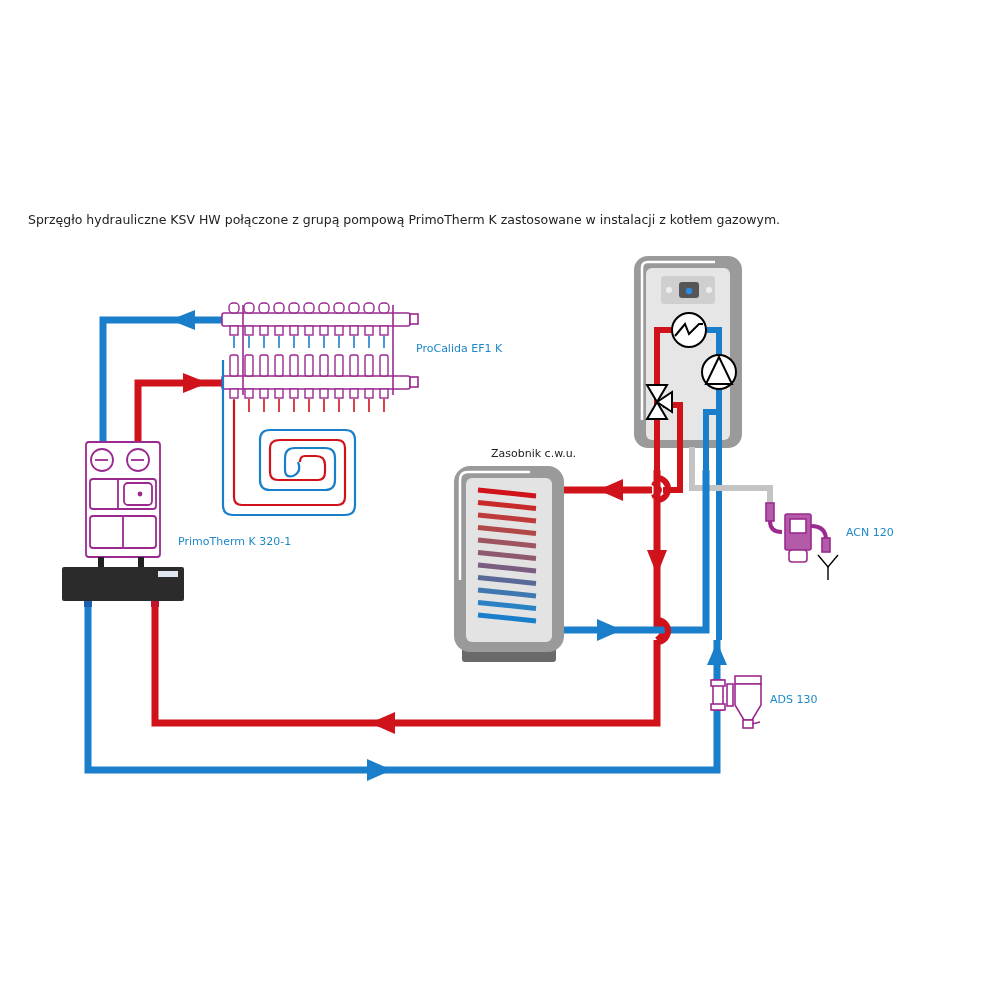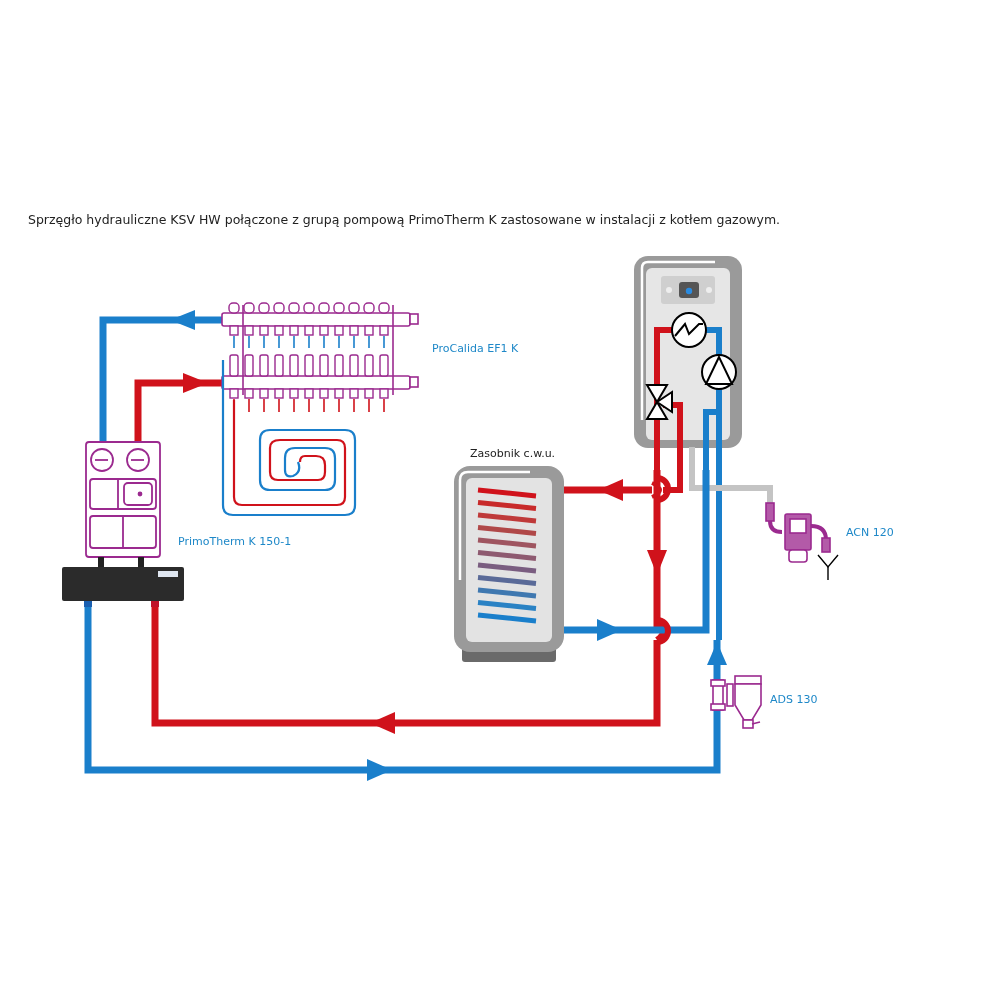--- a/index.html
+++ b/index.html
@@ -238,17 +238,17 @@
     <rect x="711" y="680" width="14" height="6"></rect>
     <rect x="711" y="704" width="14" height="6"></rect>
     <rect x="727" y="684" width="6" height="22"></rect>
     <rect x="735" y="676" width="26" height="8"></rect>
     <path d="M735,684 L761,684 L761,705 L752,720 L744,720 L735,705 Z"></path>
     <rect x="743" y="720" width="10" height="8"></rect>
     <line x1="752" y1="724" x2="760" y2="722"></line>
   </g>
 </svg>
 
-<div class="label" style="left:432px;top:342px;text-align:center;">ProCalida EF1 K</div>
-<div class="label" style="left:178px;top:535px;">PrimoTherm K 150-1</div>
-<div class="label-dark" style="left:470px;top:447px;">Zasobnik c.w.u.</div>
+<div class="label" style="left:416px;top:342px;text-align:center;">ProCalida EF1 K</div>
+<div class="label" style="left:178px;top:535px;">PrimoTherm K 320-1</div>
+<div class="label-dark" style="left:491px;top:447px;">Zasobnik c.w.u.</div>
 <div class="label" style="left:846px;top:526px;">ACN 120</div>
 <div class="label" style="left:770px;top:693px;">ADS 130</div>
 
 </body></html>

